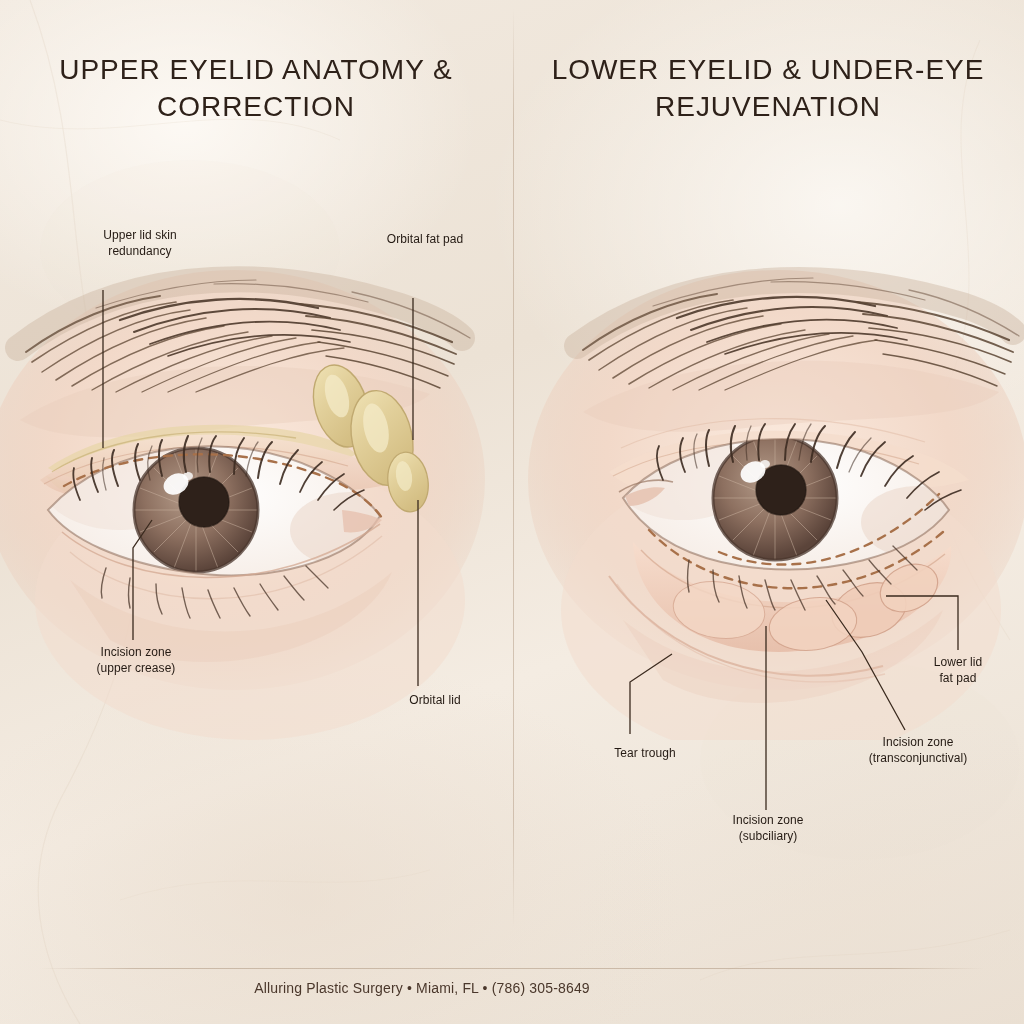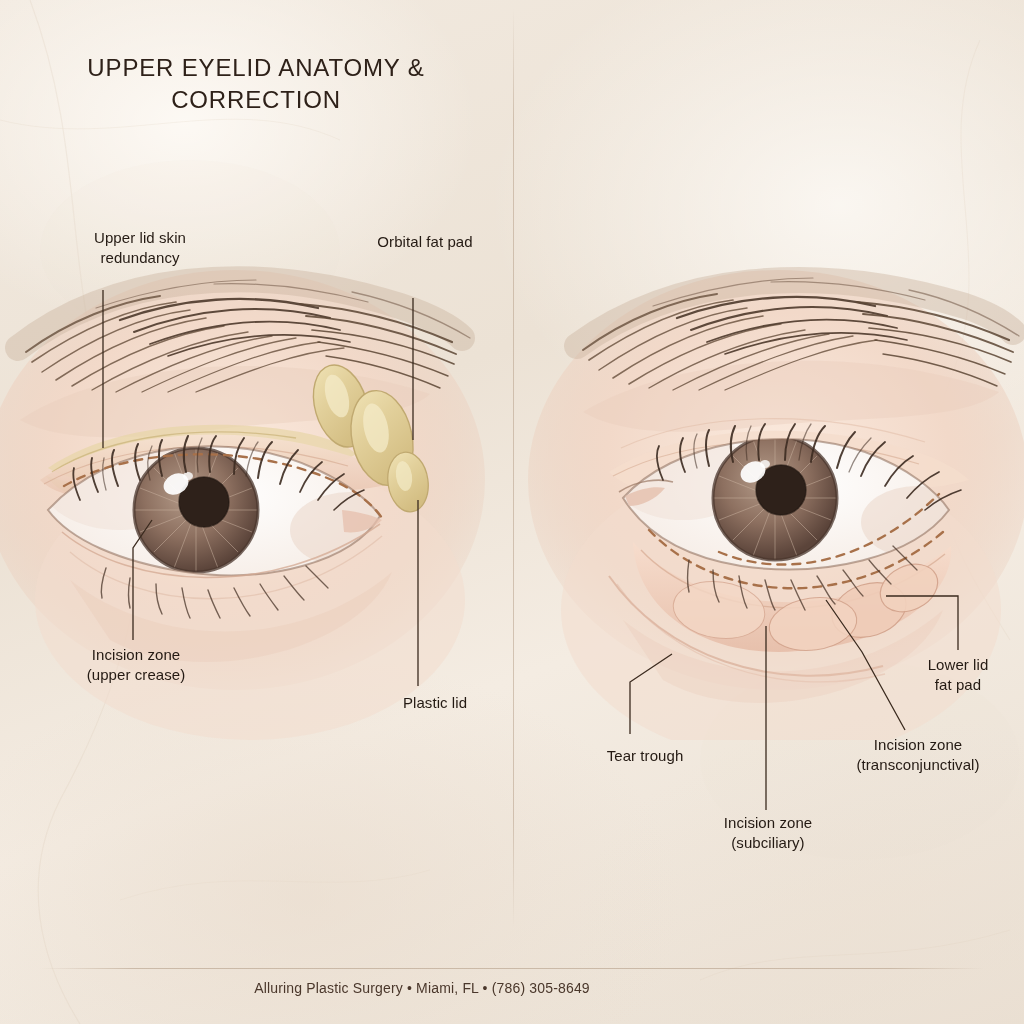--- a/index.html
+++ b/index.html
@@ -20,26 +20,26 @@
       linear-gradient(160deg,#f2eae0 0%,#ece2d5 38%,#f4ece2 62%,#e9dfd2 100%);
   }
   .vein{position:absolute;opacity:.45;pointer-events:none;}
 
   
   .divider{position:absolute;left:513px;top:8px;width:1px;height:920px;
     background:linear-gradient(180deg,rgba(183,160,138,0) 0%,rgba(183,160,138,.55) 12%,rgba(183,160,138,.55) 88%,rgba(183,160,138,0) 100%);}
 
   
   .title{position:absolute;text-align:center;color:#2e2119;
-    font-size:24px;letter-spacing:.035em;line-height:1.32;font-weight:400;}
+    font-size:28px;letter-spacing:.035em;line-height:1.32;font-weight:400;}
   #title-left{left:16px;top:52px;width:480px;}
   #title-right{left:528px;top:52px;width:480px;}
 
   
-  .label{position:absolute;color:#241a13;font-size:15px;line-height:1.32;
+  .label{position:absolute;color:#241a13;font-size:12px;line-height:1.32;
     text-align:center;white-space:pre-line;letter-spacing:.005em;}
 
   #lbl-upper-redundancy{left:30px;top:228px;width:220px;}
   #lbl-orbital-fat{left:330px;top:232px;width:190px;}
   #lbl-incision-crease{left:26px;top:645px;width:220px;}
   #lbl-eyelor{left:360px;top:693px;width:150px;}
 
   #lbl-lowerlid-fat{left:888px;top:655px;width:140px;}
   #lbl-incision-trans{left:818px;top:735px;width:200px;}
   #lbl-tear-trough{left:560px;top:738px;width:170px;margin-top:8px;}
@@ -386,27 +386,29 @@
       <polyline points="905,730 862,652 826,600"></polyline>
       <polyline points="630,734 630,682 672,654"></polyline>
       <line x1="766" y1="810" x2="766" y2="626"></line>
     </g>
   </svg>
 
   <div class="divider"></div>
 
   <div class="title" id="title-left">UPPER EYELID ANATOMY
 &amp; CORRECTION</div>
+  <div class="title" id="title-right">LOWER EYELID &amp;
+UNDER-EYE REJUVENATION</div>
 
   <div class="label" id="lbl-upper-redundancy">Upper lid skin
 redundancy</div>
   <div class="label" id="lbl-orbital-fat">Orbital fat pad</div>
   <div class="label" id="lbl-incision-crease">Incision zone
 (upper crease)</div>
-  <div class="label" id="lbl-eyelor">Plastic lid</div>
+  <div class="label" id="lbl-eyelor">Orbital lid</div>
 
   <div class="label" id="lbl-lowerlid-fat">Lower lid
 fat pad</div>
   <div class="label" id="lbl-incision-trans">Incision zone
 (transconjunctival)</div>
   <div class="label" id="lbl-tear-trough">Tear trough</div>
   <div class="label" id="lbl-incision-sub">Incision zone
 (subciliary)</div>
 
   <div class="footer-rule"></div>

